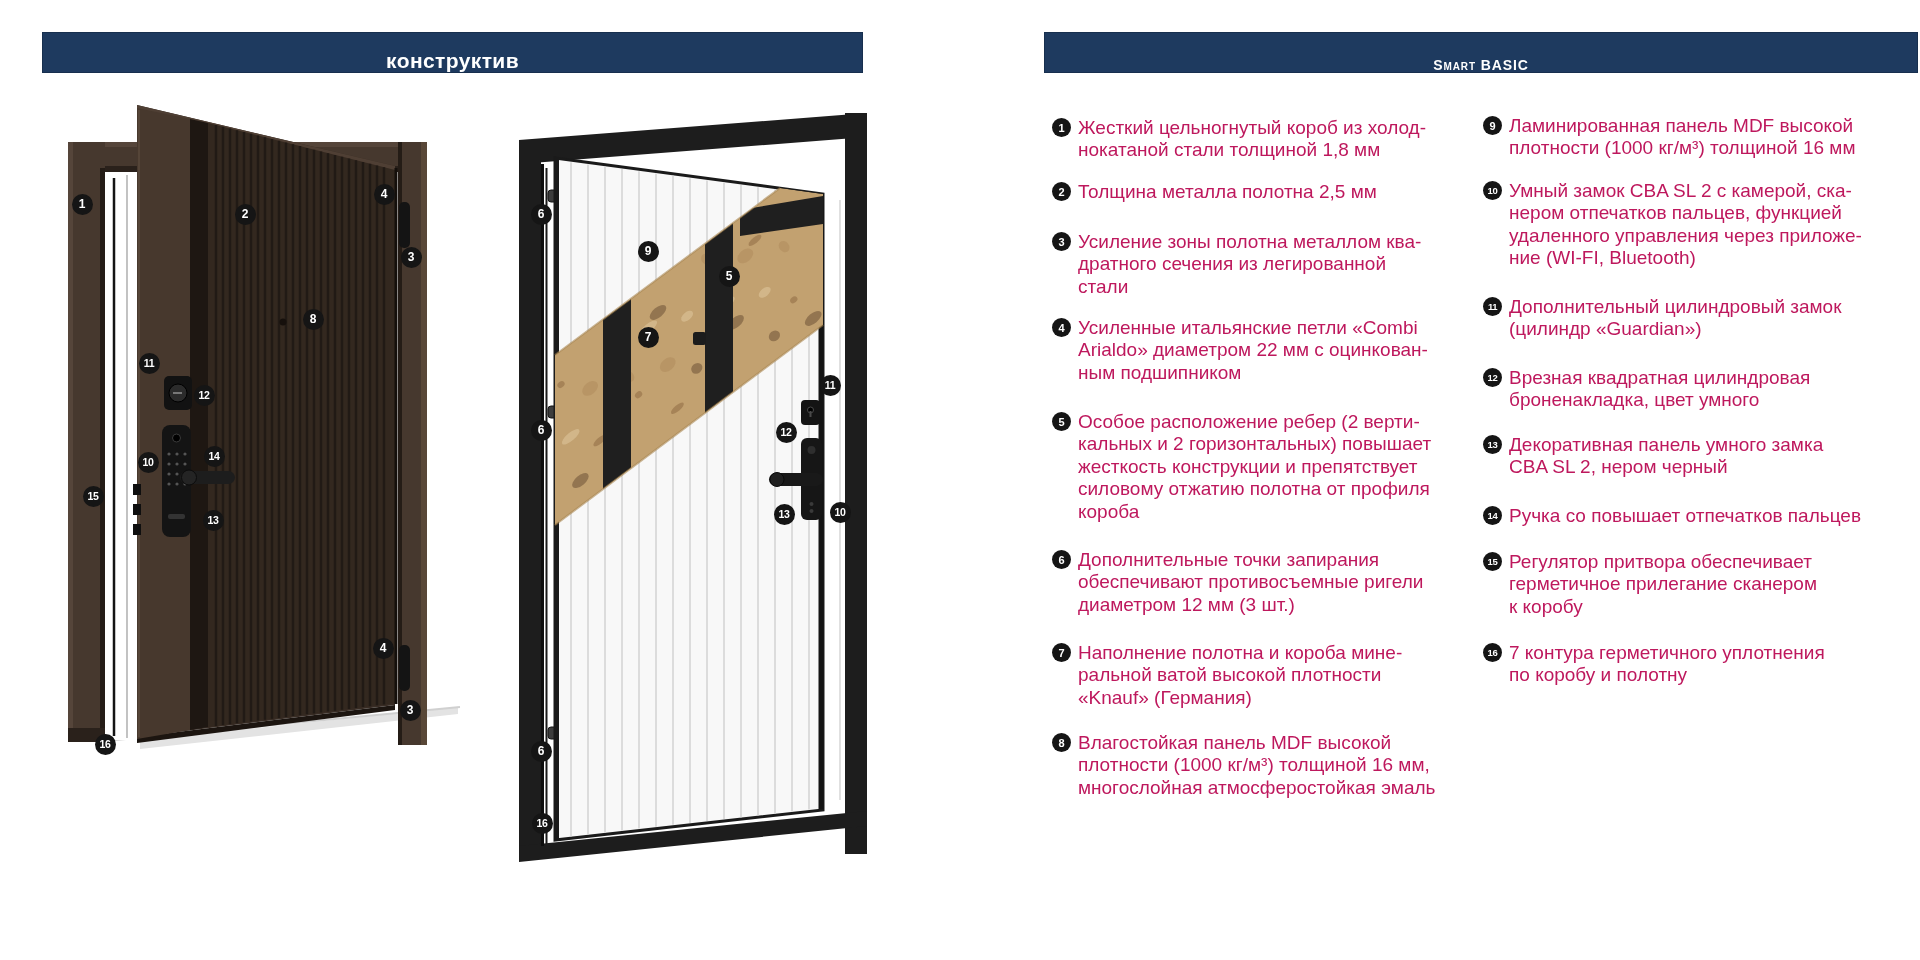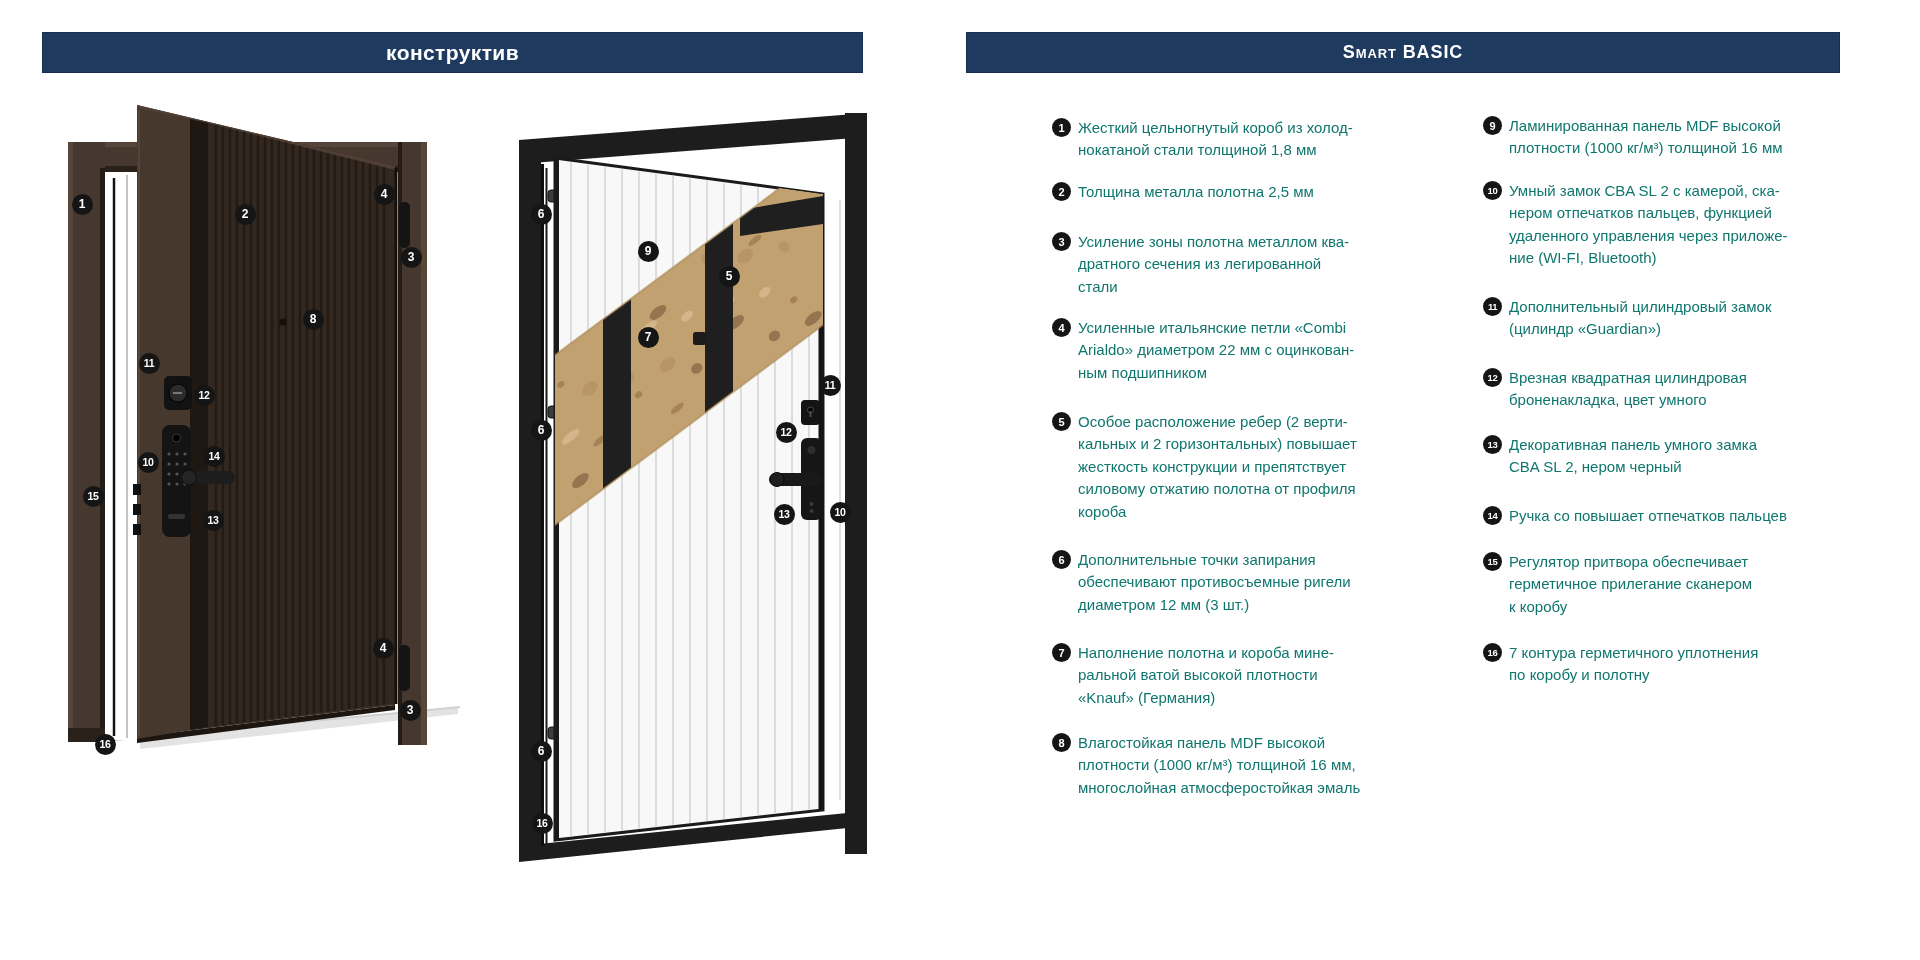--- a/index.html
+++ b/index.html
@@ -1,38 +1,38 @@
 <!DOCTYPE html>
 <html><head>
 <meta charset="utf-8">
 <style>
   html,body{margin:0;padding:0}
   body{width:1920px;height:960px;background:#ffffff;font-family:"Liberation Sans",sans-serif;
        position:relative;overflow:hidden}
   .hdr{position:absolute;top:32px;height:41px;background:#1e3a5f;color:#fff;display:flex;
-       align-items:center;justify-content:center;font-weight:bold;box-shadow:inset 0 0 0 1px #172f4e}
+       align-items:flex-end;justify-content:center;font-weight:bold;box-shadow:inset 0 0 0 1px #172f4e}
   .hdr-left{left:42px;width:821px;font-size:21px;letter-spacing:.4px}
-  .hdr-right{left:966px;width:874px;font-size:18px;letter-spacing:.9px}
+  .hdr-right{left:1044px;width:874px;font-size:14px;letter-spacing:.9px}
   .smallcaps{font-variant:small-caps}
   .diagram{position:absolute}
   #left-diagram{left:40px;top:80px;width:430px;height:690px}
   #right-diagram{left:515px;top:100px;width:372px;height:772px}
   .diagram svg{position:absolute;left:0;top:0;width:100%;height:100%}
   .callout{position:absolute;width:21px;height:21px;border-radius:50%;background:#151515;color:#fff;
        display:flex;align-items:center;justify-content:center;font-size:12px;font-weight:bold;z-index:5}
   .callout.two{font-size:10.5px;letter-spacing:-.3px}
   .features{position:absolute;top:0;height:960px}
   #col1{left:1052px;width:400px}
   #col2{left:1483px;width:410px}
   .feature{position:absolute;left:0;display:flex;align-items:flex-start}
   .fbadge{flex:0 0 auto;width:19px;height:19px;border-radius:50%;background:#151515;color:#fff;
        display:flex;align-items:center;justify-content:center;font-size:11px;font-weight:bold;
        margin-top:1px;margin-right:7px}
   .fbadge.two{font-size:9.5px;letter-spacing:-.4px}
-  .ftext{white-space:pre-line;font-size:15px;line-height:22.4px;color:#0f766e}
+  .ftext{white-space:pre-line;font-size:19px;line-height:22.4px;color:#be185d}
 </style>
 </head>
 <body>
 
 <div class="hdr hdr-left">
   <span>конструктив</span>
 </div>
 <div class="hdr hdr-right">
   <span class="smallcaps">Smart BASIC</span>
 </div>

